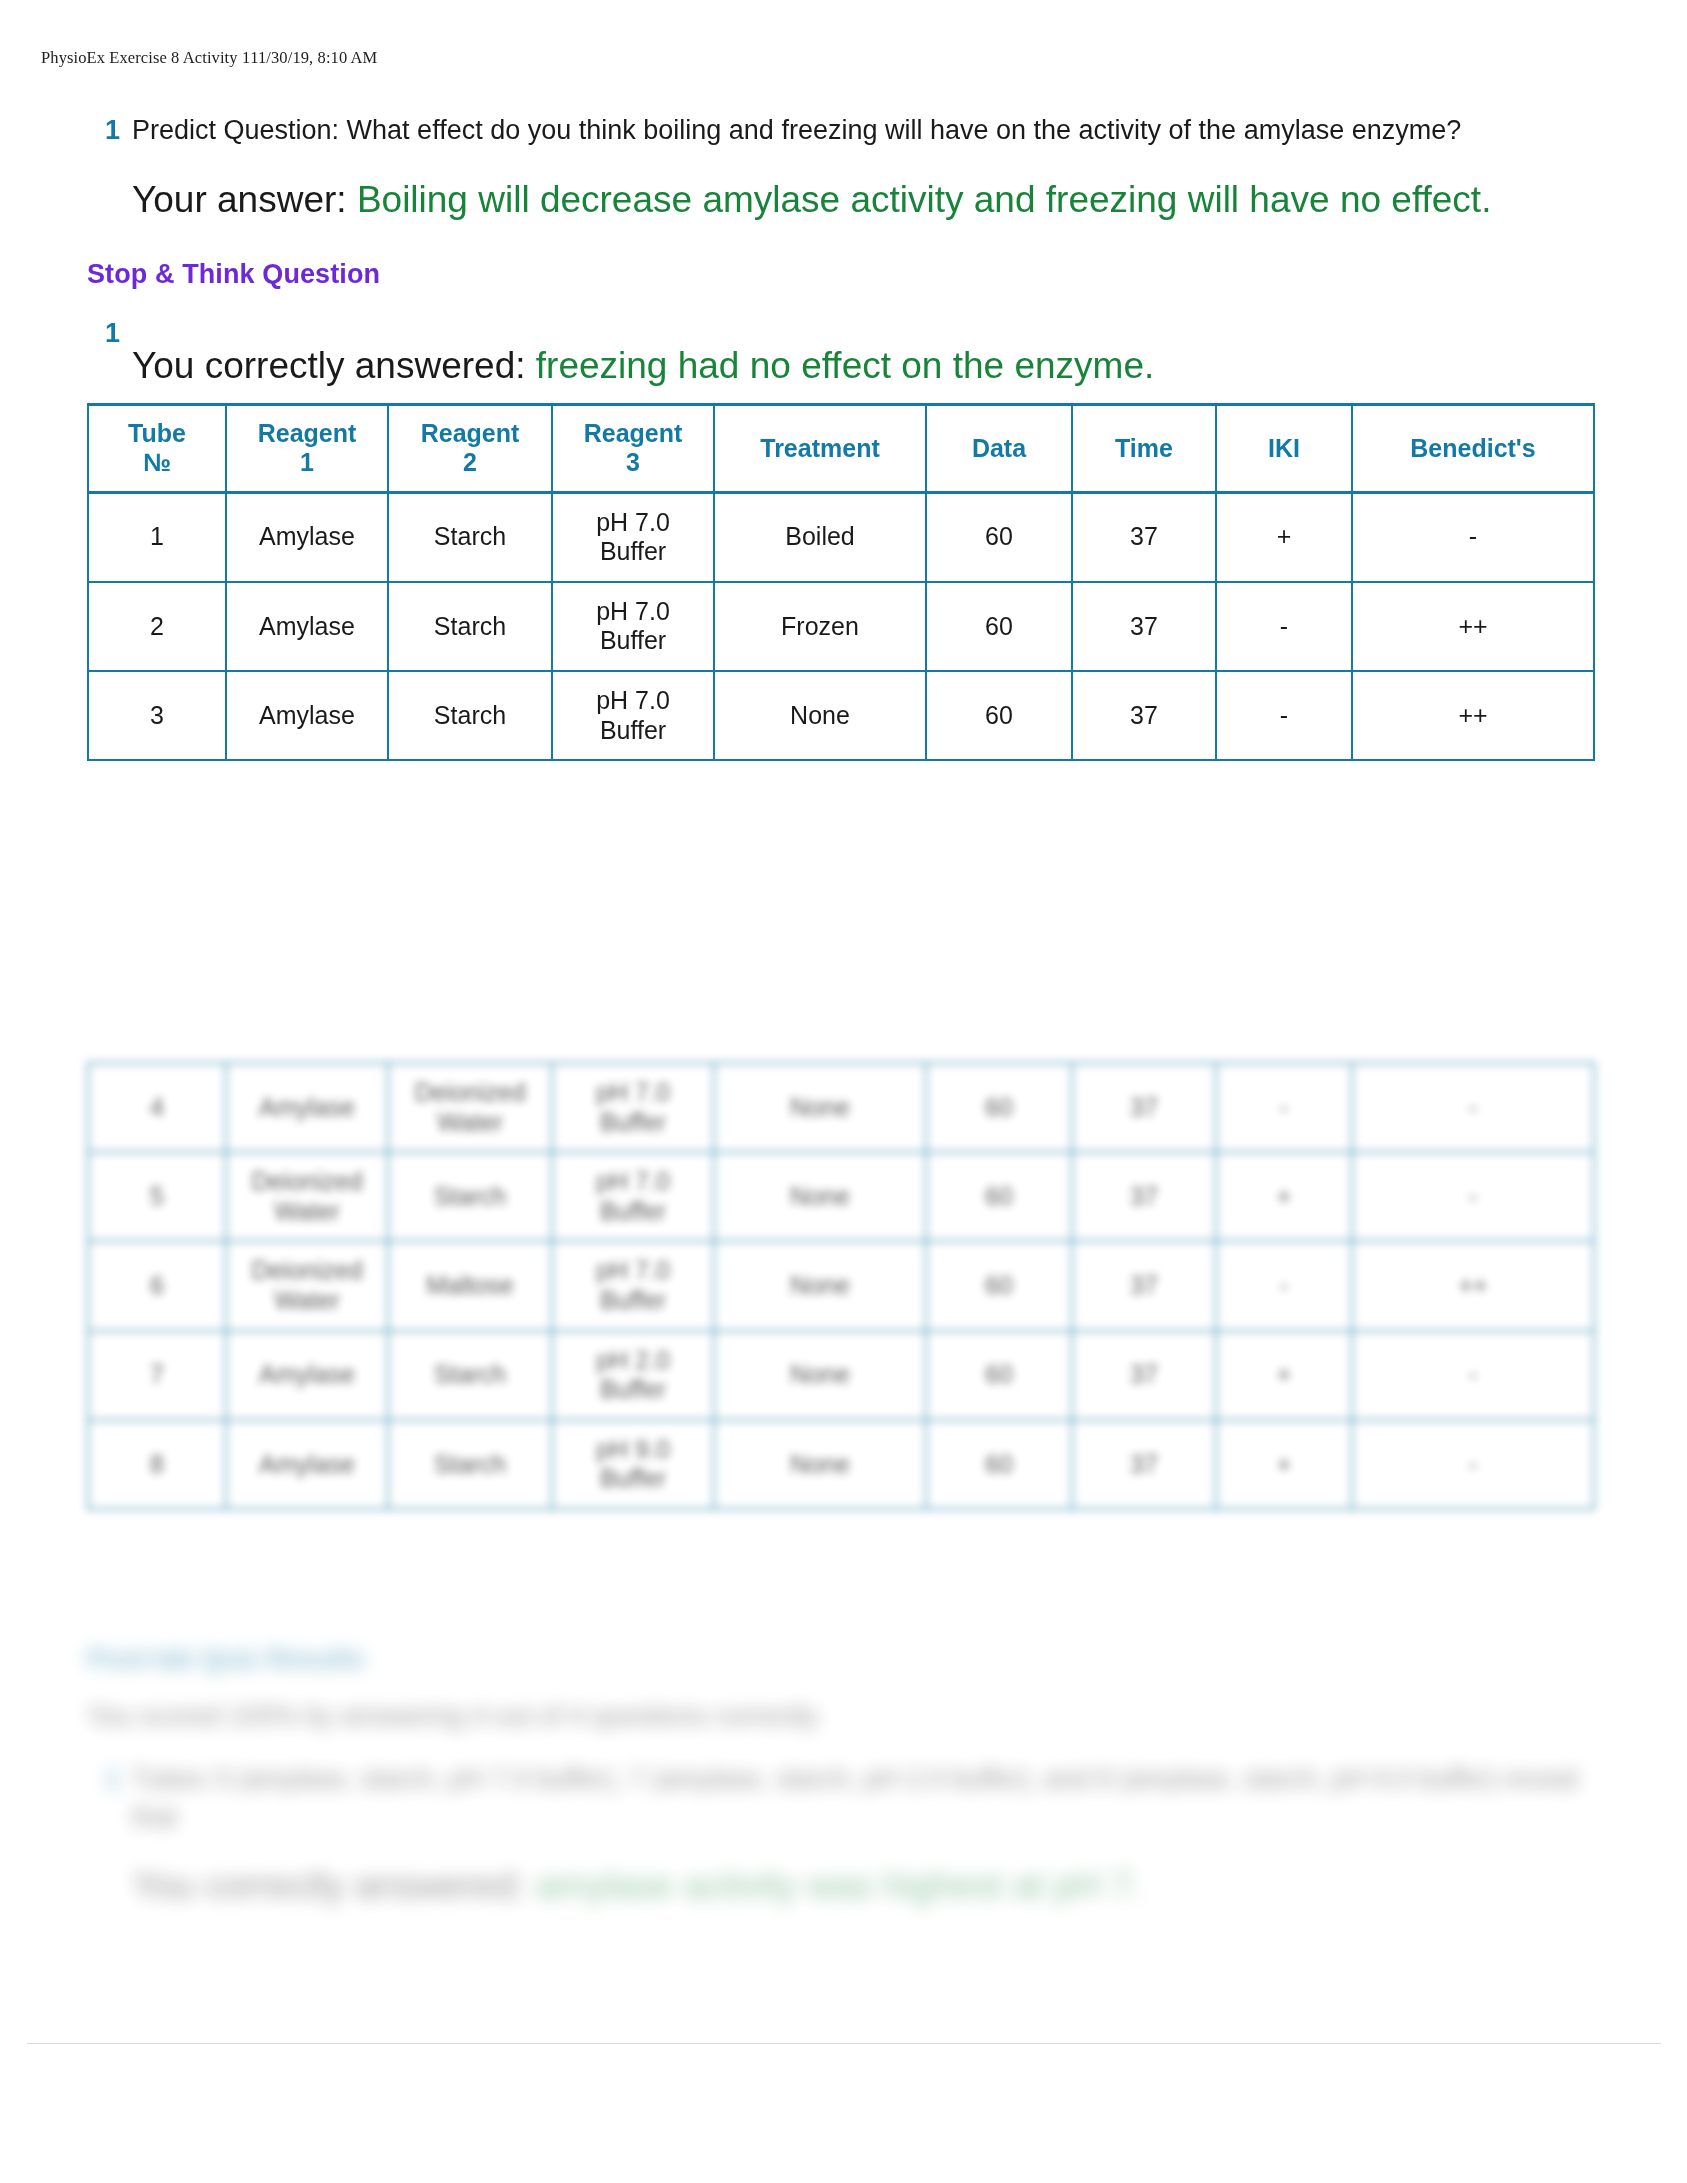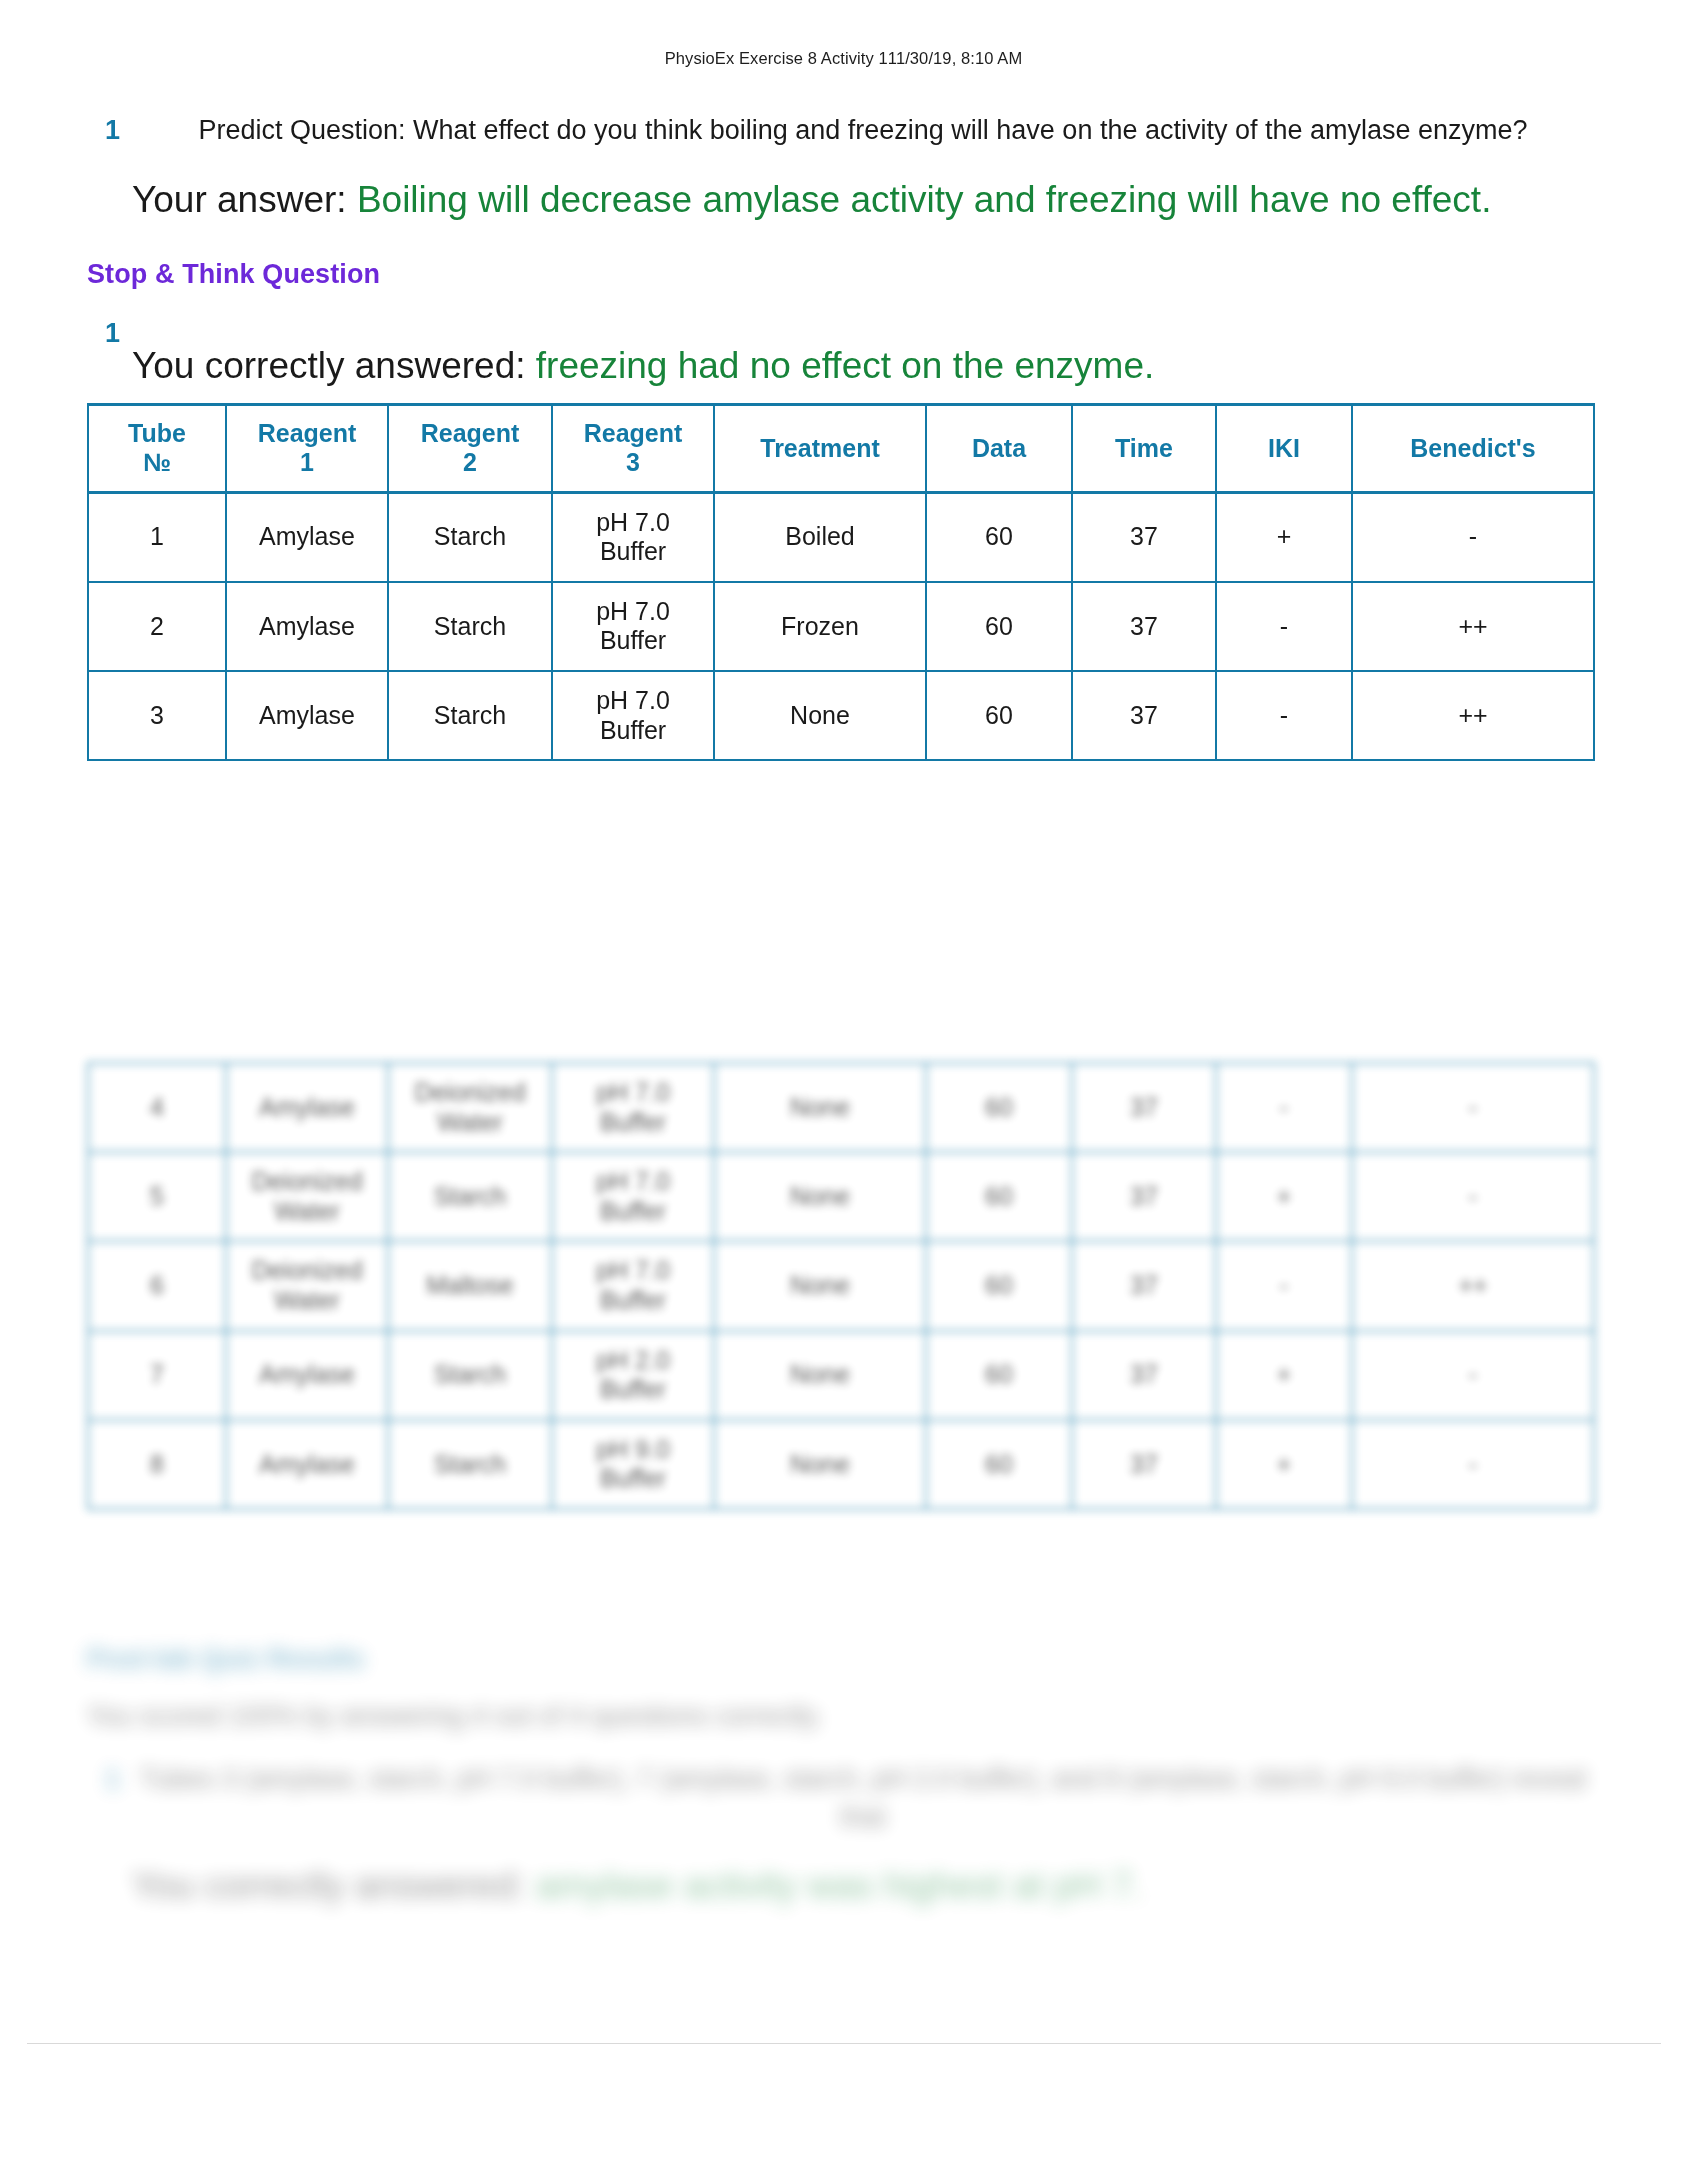--- a/index.html
+++ b/index.html
@@ -24,25 +24,26 @@
 
   
   .runhead {
     position: absolute;
     top: 45px;
     left: 0;
     right: 0;
     height: 26.5px;
     padding: 0 41px;
     display: flex;
-    justify-content: center;
+    justify-content: flex-start;
     align-items: center;
     font-size: 16.5px;
     color: #1d1d1d;
     letter-spacing: 0.1px;
+    font-family: Liberation Serif, serif;
   }
 
   
   .content {
     position: absolute;
     top: 112px;
     left: 87px;
     width: 1512px;
   }
 
@@ -63,21 +64,20 @@
     line-height: 1.38;
   }
   .qbody {
     flex: 1 1 auto;
   }
   .qtext {
     font-size: 27px;
     line-height: 1.38;
     color: #1a1a1a;
     max-width: 1462px;
-    text-align: center;
   }
   .answer {
     font-size: 37px;
     line-height: 1.38;
     margin-top: 25px;
     color: #1a1a1a;
   }
   .answer .green {
     color: #17843a;
   }

